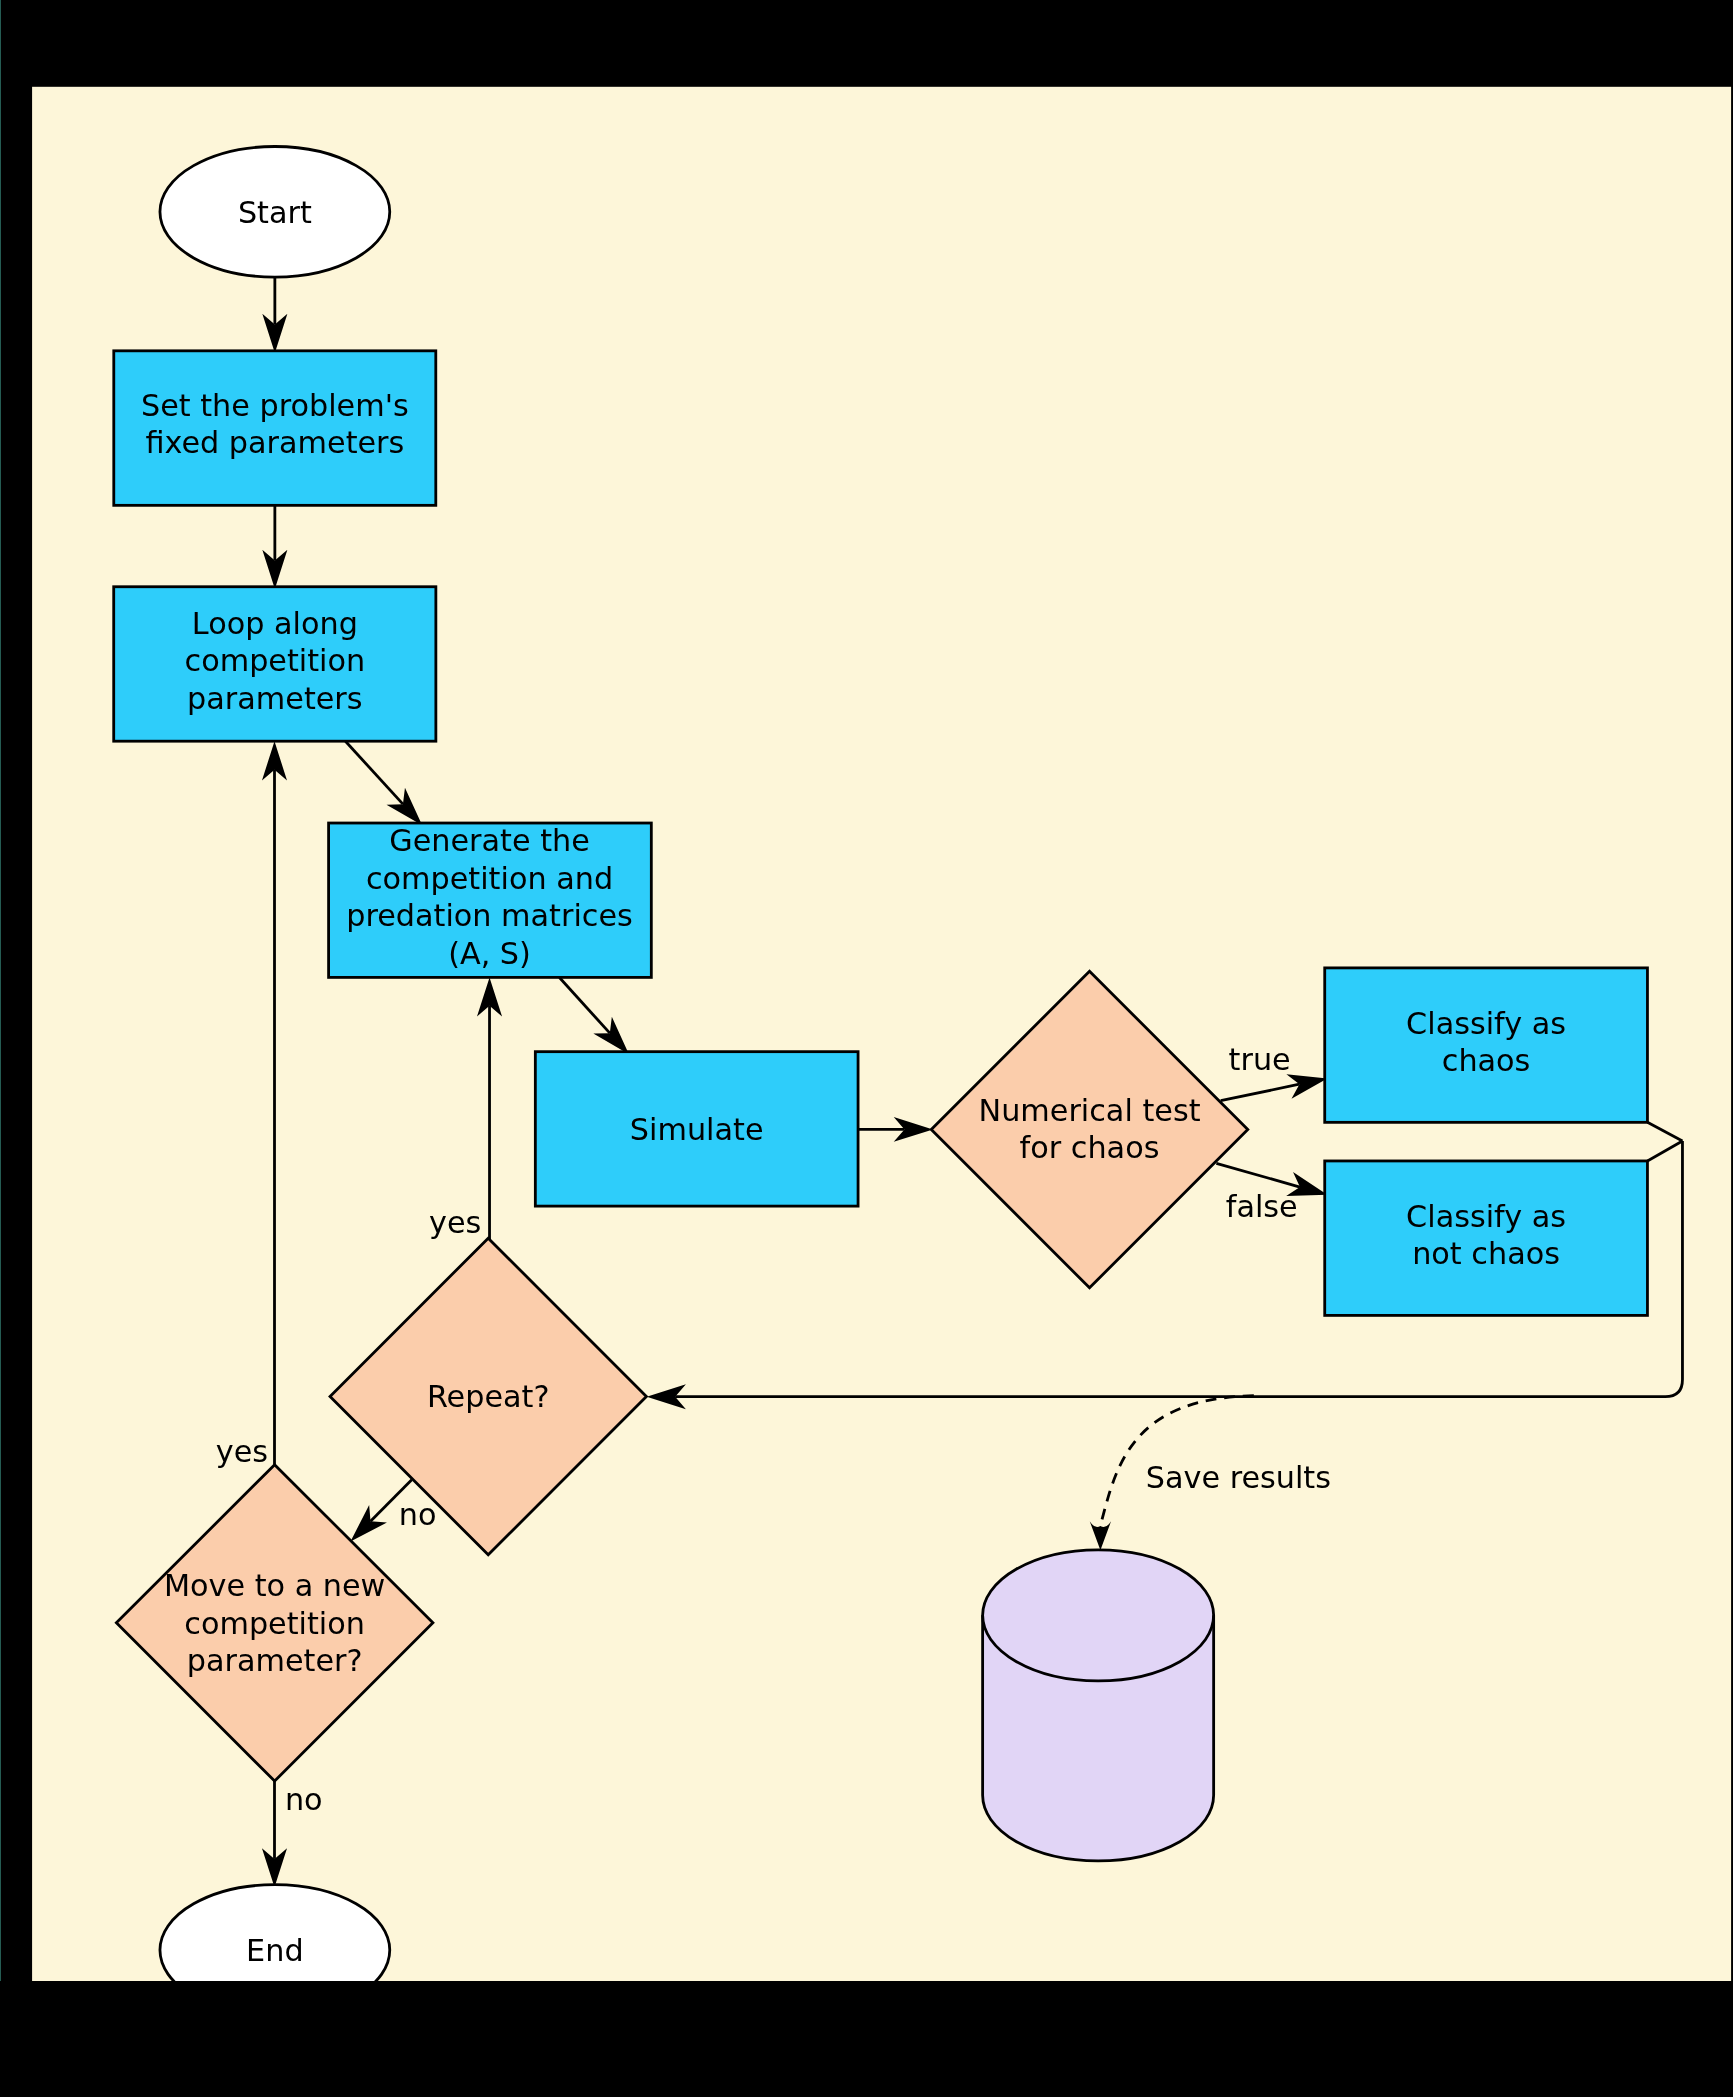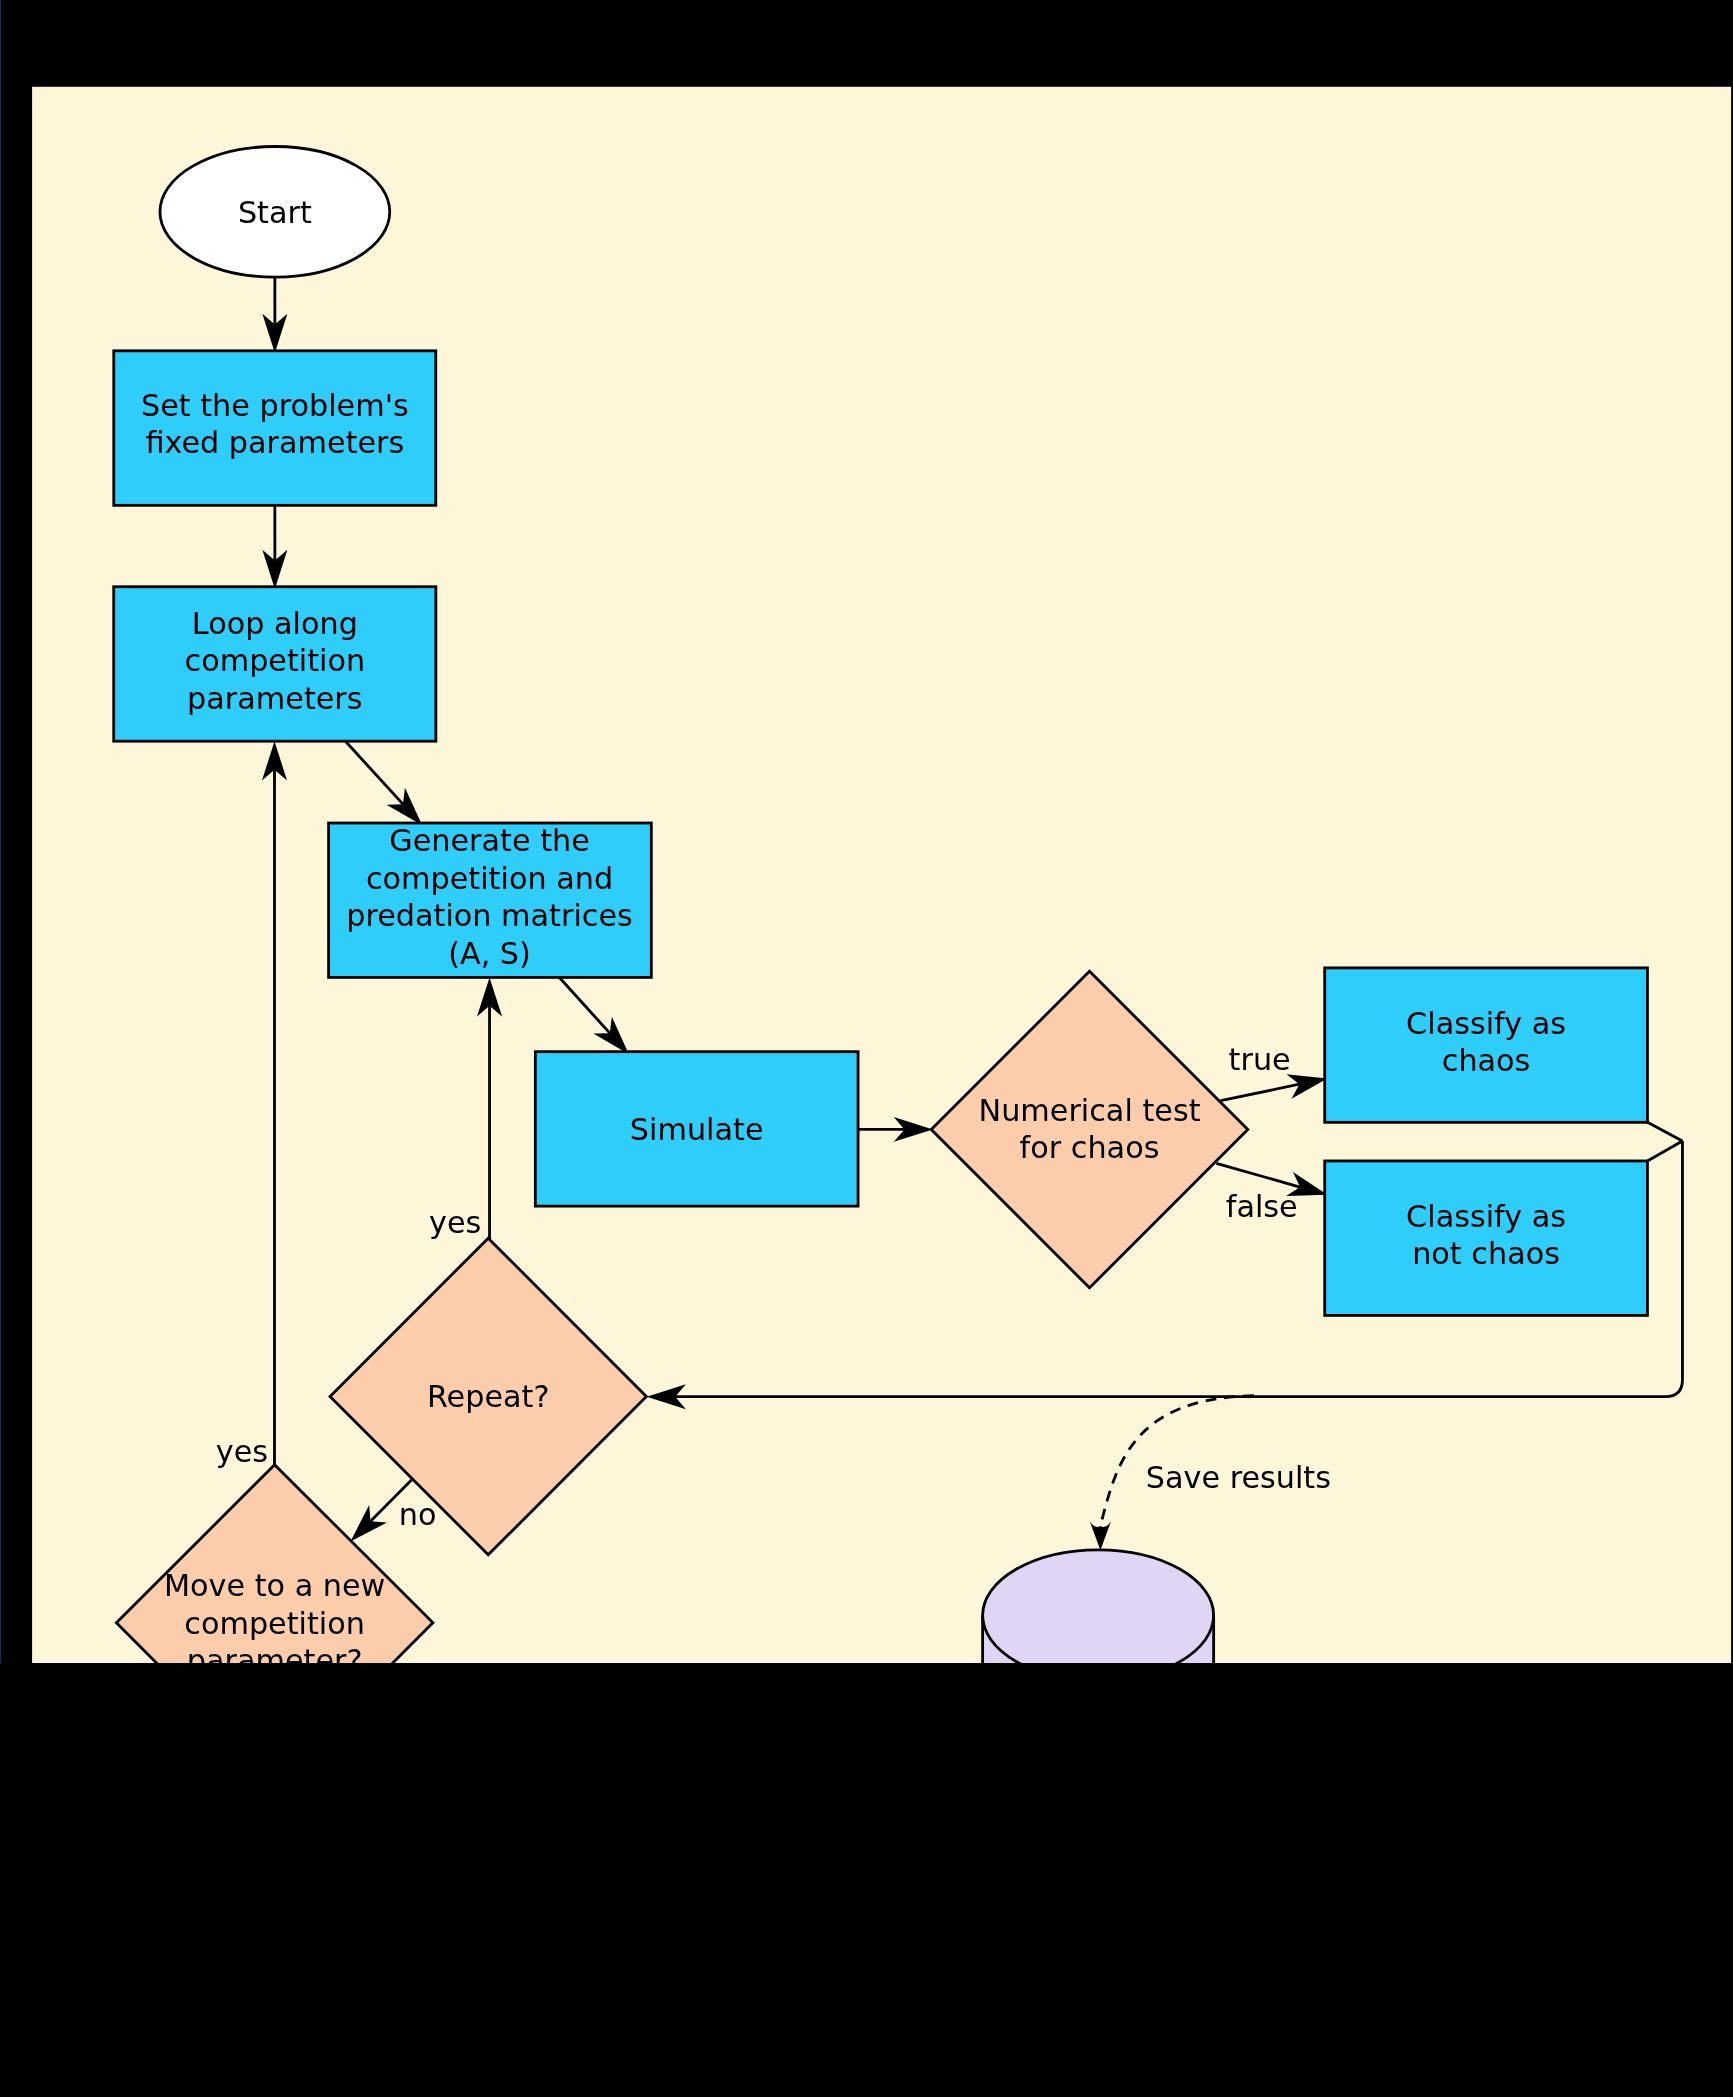--- a/index.html
+++ b/index.html
@@ -1,17 +1,17 @@
 <!DOCTYPE html>
 <html style="font-size:11.5px"><head>
 <meta charset="utf-8">
 <title>Chaos detection pipeline flowchart</title>
 <style>
   html,body{margin:0;padding:0;background:#000000;}
-  #page{width:1734px;height:1663px;position:relative;background:#3b82f6;overflow:hidden;}
+  #page{width:1734px;height:1981px;position:relative;background:#5eead4;overflow:hidden;}
   svg{display:block;}
   .nd{stroke:#000000;stroke-width:3.9;stroke-linejoin:miter;stroke-miterlimit:10;}
   .ed{fill:none;stroke:#000000;stroke-width:3.9;stroke-linecap:butt;stroke-linejoin:miter;}
   .dashed{stroke-dasharray:15 11;}
   .ar{fill:#000000;stroke:none;}
   text{font-family:"DejaVu Sans",sans-serif;font-size:42px;fill:#000000;}
 </style>
 </head>
 <body>
 

